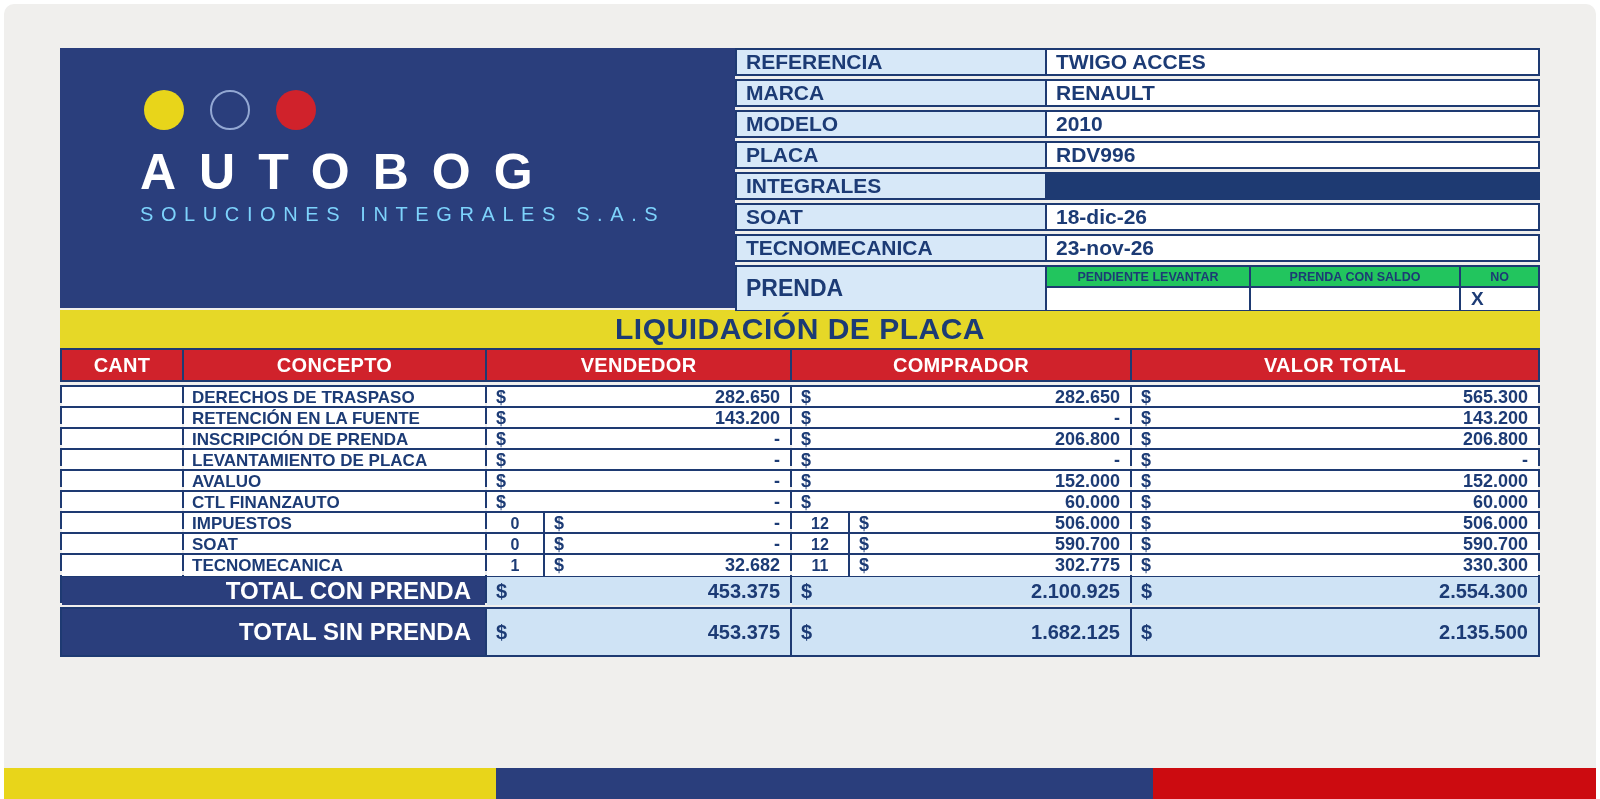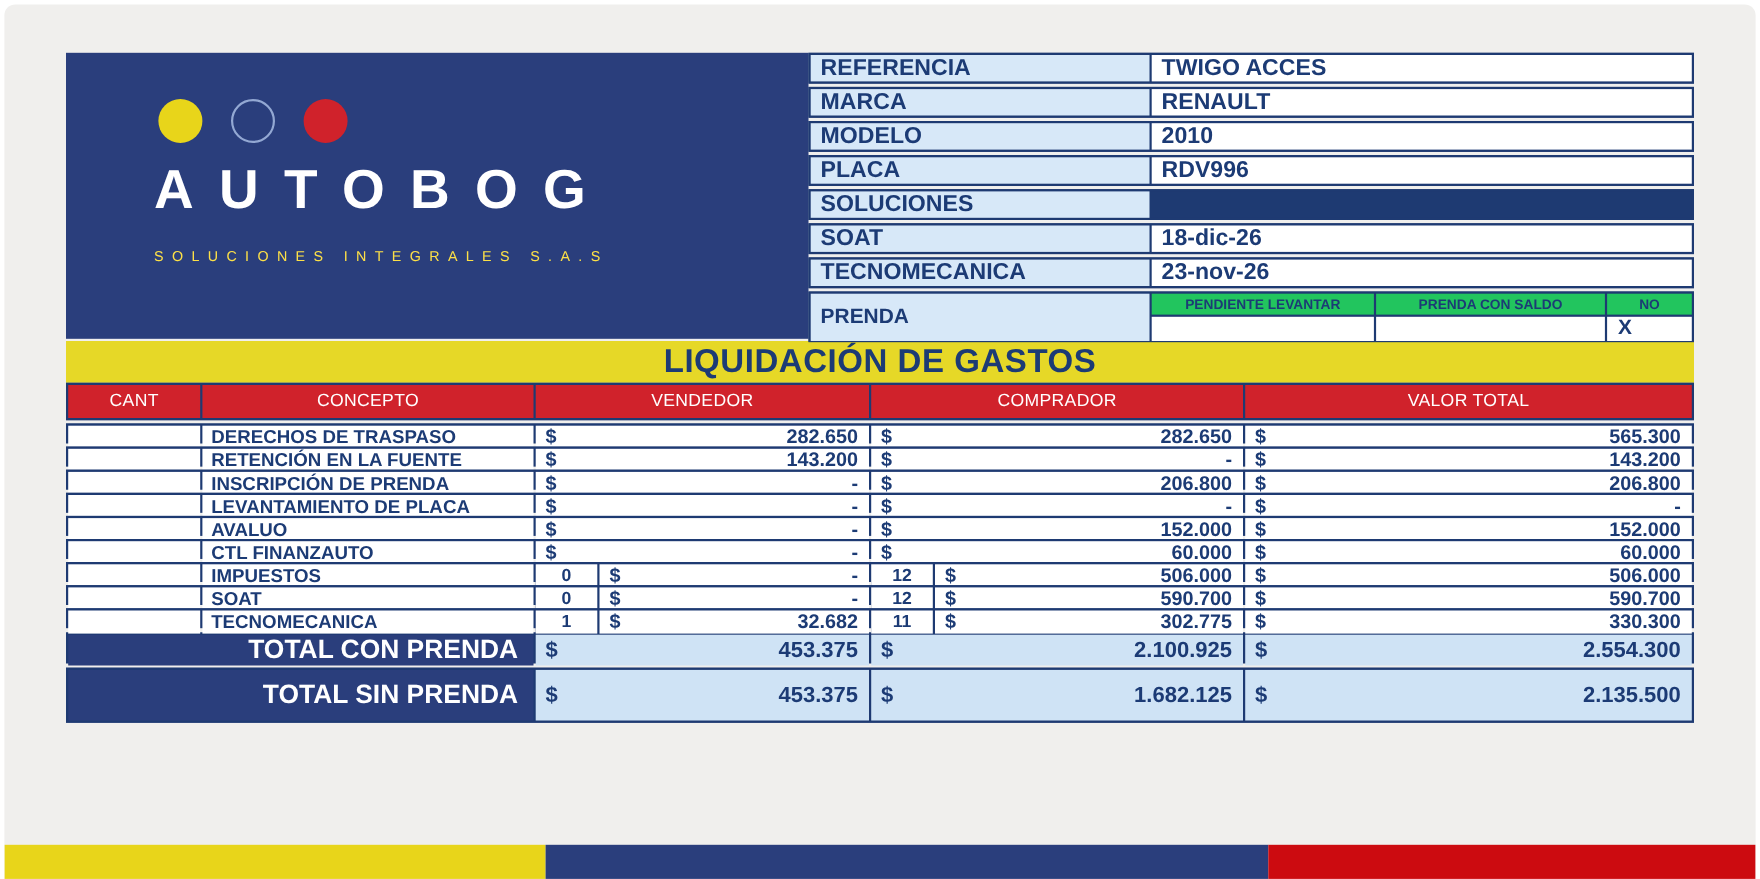--- a/index.html
+++ b/index.html
@@ -8,39 +8,39 @@
   .page { position:absolute; left:4px; top:4px; width:1592px; height:795px; background:#f0efed; border-radius:10px 10px 0 0; overflow:hidden; }
   .doc { position:absolute; left:56px; top:44px; width:1480px; }
 
   
   .header { display:flex; height:260px; }
   .logo-block { width:675px; height:260px; background:#2a3e7c; padding:42px 0 0 80px; overflow:hidden; }
   .dots { display:flex; gap:26px; margin:0 0 16px 4px; }
   .dot { width:40px; height:40px; border-radius:50%; }
   .dot.outline { border:2px solid #93a8d3; background:transparent !important; }
   .brand { color:#ffffff; font-size:50px; font-weight:700; letter-spacing:23px; line-height:1.05; white-space:nowrap; }
-  .subtitle { color:#fde047; font-size:13px; font-weight:400; letter-spacing:7.6px; margin-top:26px; white-space:nowrap; }
+  .subtitle { color:#7dd3fc; font-size:20px; font-weight:400; letter-spacing:7.6px; margin-top:4px; white-space:nowrap; }
 
   .info { width:805px; display:flex; flex-direction:column; gap:3px; }
   .info-row { display:grid; grid-template-columns:308px 1fr; gap:2px; background:#1e3a72; border:2px solid #1e3a72; height:28px; }
   .cell { display:flex; align-items:center; padding-left:9px; font-weight:700; font-size:21px; color:#1c3b75; white-space:nowrap; overflow:hidden; }
   .cell.label { background:#d7e8f8; }
   .cell.value { background:#ffffff; }
   .prenda-row { display:grid; grid-template-columns:308px 1fr; gap:2px; background:#1e3a72; border:2px solid #1e3a72; height:46px; }
-  .prenda-label { background:#d7e8f8; display:flex; align-items:center; padding-left:9px; font-weight:700; font-size:19px; color:#1c3b75; }
+  .prenda-label { background:#d7e8f8; display:flex; align-items:center; padding-left:9px; font-weight:700; font-size:23px; color:#1c3b75; }
   .prenda-right { display:grid; grid-template-columns:202px 208px 1fr; grid-template-rows:19px 1fr; gap:2px; background:#1e3a72; }
   .prenda-h { background:#22c55e; display:flex; align-items:center; justify-content:center; font-size:12.5px; font-weight:700; color:#1c3b75; white-space:nowrap; overflow:hidden; }
   .prenda-v { background:#ffffff; display:flex; align-items:center; padding-left:10px; font-size:19px; font-weight:700; color:#1c3b75; }
 
   
   .banner { height:38px; margin-top:2px; background:#e6d827; display:flex; align-items:center; justify-content:center; }
   .banner-title { font-size:30px; font-weight:800; color:#1c3b75; letter-spacing:0.5px; }
 
   .cols-header { display:grid; grid-template-columns:120px 301px 303px 338px 1fr; gap:2px; background:#1e3a72; border:2px solid #1e3a72; height:34px; }
-  .col-h { background:#d0222b; color:#ffffff; font-weight:400; font-size:16px; display:flex; align-items:center; justify-content:center; letter-spacing:0.3px; }
+  .col-h { background:#d0222b; color:#ffffff; font-weight:700; font-size:20px; display:flex; align-items:center; justify-content:center; letter-spacing:0.3px; }
 
   .rows { display:flex; flex-direction:column; gap:3px; margin-top:3px; }
   .data-row { display:grid; grid-template-columns:120px 301px 303px 338px 1fr; gap:2px; background:#1e3a72; border:2px solid #1e3a72; height:18px; }
   .blank { background:#ffffff; }
   .concept { background:#ffffff; display:flex; align-items:center; padding-left:8px; font-size:17px; font-weight:700; color:#1c3b75; white-space:nowrap; overflow:hidden; }
   .money { background:#ffffff; display:flex; align-items:center; justify-content:space-between; padding:0 10px 0 9px; font-size:18px; font-weight:700; color:#1c3b75; }
   .split { display:grid; grid-template-columns:56px 1fr; gap:2px; background:#1e3a72; }
   .qty { background:#ffffff; display:flex; align-items:center; justify-content:center; font-size:16px; font-weight:700; color:#1c3b75; }
 
   .total-row { display:grid; grid-template-columns:423px 303px 338px 1fr; gap:2px; background:#1e3a72; border:2px solid #1e3a72; margin-top:4px; }
@@ -82,21 +82,21 @@
             </div>
             <div class="info-row">
               <div class="cell label">MODELO</div>
               <div class="cell value">2010</div>
             </div>
             <div class="info-row">
               <div class="cell label">PLACA</div>
               <div class="cell value">RDV996</div>
             </div>
             <div class="info-row">
-              <div class="cell label">SOLUCIONES</div>
+              <div class="cell label">INTEGRALES</div>
             </div>
             <div class="info-row">
               <div class="cell label">SOAT</div>
               <div class="cell value">18-dic-26</div>
             </div>
             <div class="info-row">
               <div class="cell label">TECNOMECANICA</div>
               <div class="cell value">23-nov-26</div>
             </div>
           </div>
@@ -108,21 +108,21 @@
               <div class="prenda-h">NO</div>
               <div class="prenda-v"></div>
               <div class="prenda-v"></div>
               <div class="prenda-v">X</div>
             </div>
         </div>
       </div>
     </div>
 
     <div class="banner">
-      <div class="banner-title">LIQUIDACIÓN DE GASTOS</div>
+      <div class="banner-title">LIQUIDACIÓN DE PLACA</div>
     </div>
 
     <div class="cols-header">
         <div class="col-h">CANT</div>
         <div class="col-h">CONCEPTO</div>
         <div class="col-h">VENDEDOR</div>
         <div class="col-h">COMPRADOR</div>
         <div class="col-h">VALOR TOTAL</div>
       </div>
 

